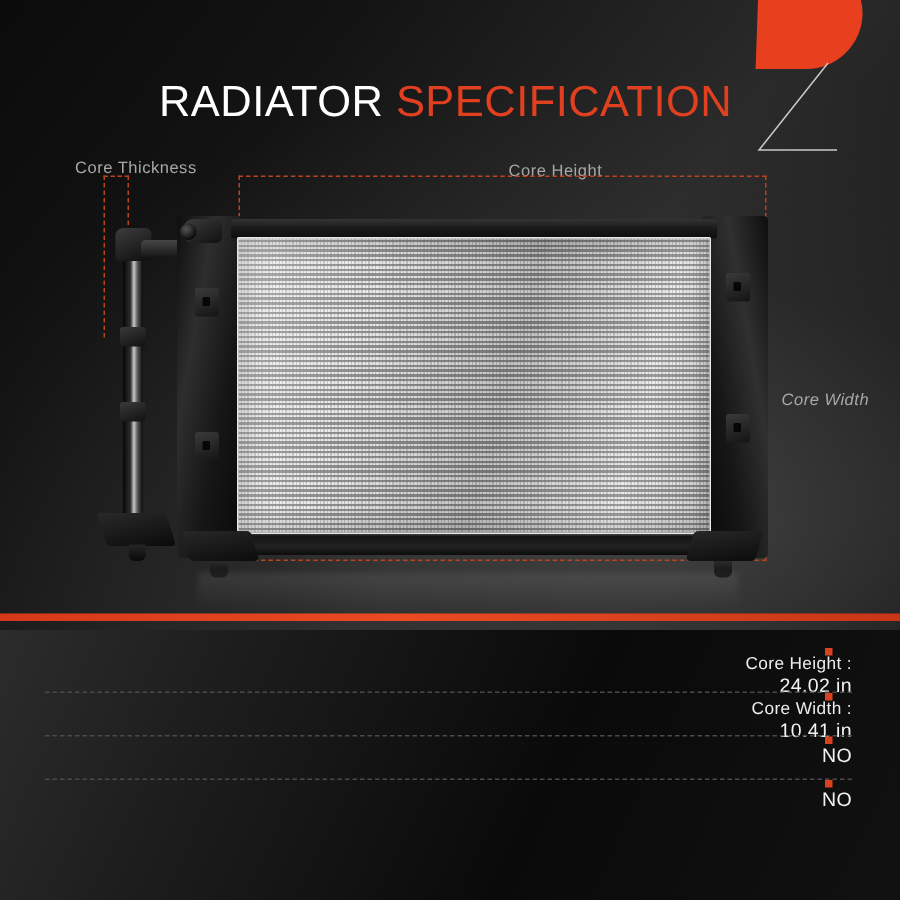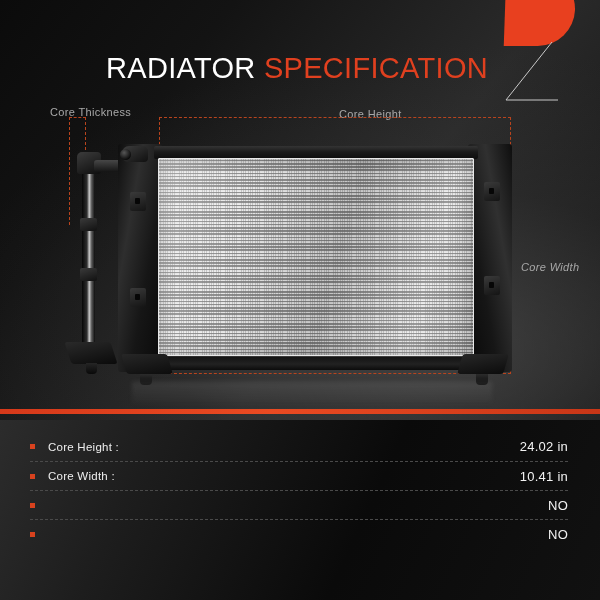--- a/index.html
+++ b/index.html
@@ -232,21 +232,22 @@
   .specs {
     position:absolute; left:0; top:420px;
     width:600px; height:180px;
     background:linear-gradient(115deg,#2c2c2c 0%,#1d1d1d 24%,#0a0a0a 60%,#111 100%);
   }
   .spec-row {
     position:relative;
     height:29px;
     margin:0 32px 0 30px;
     display:flex;
-    align-items:center;
+    align-items:flex-end;
+    flex-direction:column;
   }
   .spec-row + .spec-row { border-top:1px dashed #4a4a4a; }
   .bullet {
     width:5px; height:5px;
     background:#d8421e;
     margin-right:13px;
     flex:0 0 auto;
   }
   .spec-label {
     color:#ededed;

